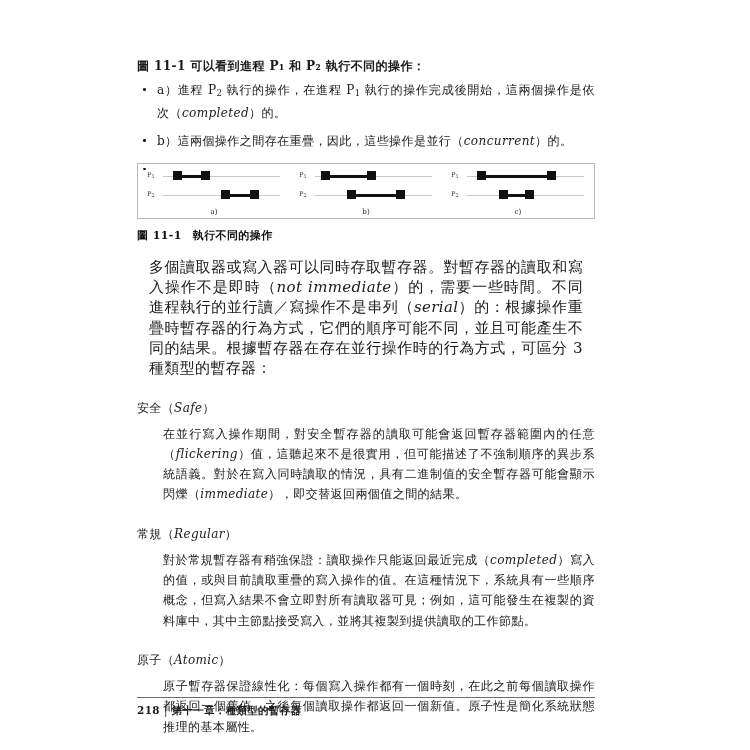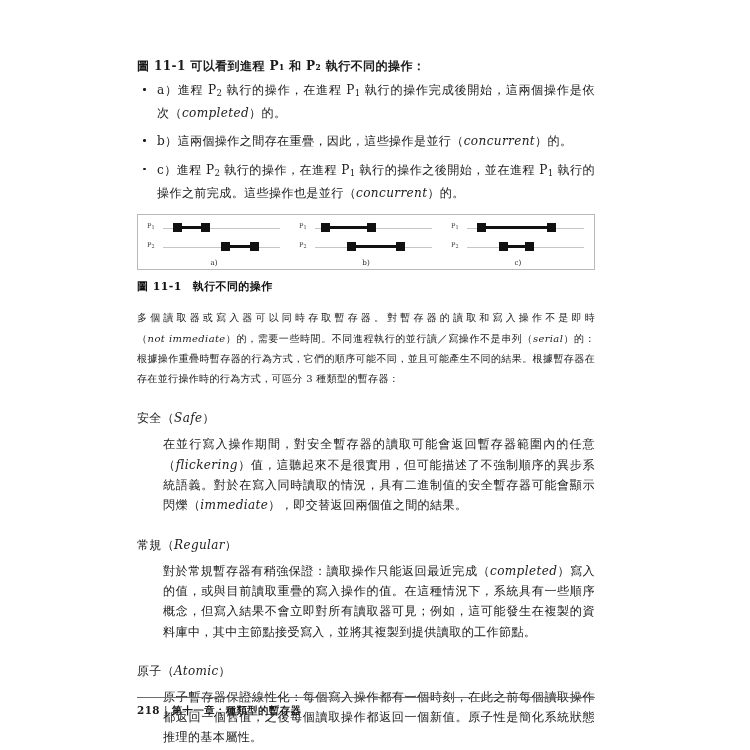--- a/index.html
+++ b/index.html
@@ -25,26 +25,26 @@
   }
   .content {
     position: absolute;
     left: 137px;
     top: 56px;
     width: 458px;
   }
 
   
   .para {
-    font-size: 10px;
+    font-size: 15px;
     line-height: 20.3px;
     text-align: justify;
     text-justify: inter-ideograph;
     letter-spacing: 0.35px;
-    margin: 0;
+    margin: 12px;
   }
   .intro-line {
     font-size: 12.1px;
     line-height: 20px;
     letter-spacing: 0.35px;
     margin: 0 0 4px 0;
     font-weight: 600;
   }
   .it { font-style: italic; }
   .sub {
@@ -208,21 +208,20 @@
       <li>
         <span class="bullet-dot"></span>
         <span>a）進程 P<span class="sub">2</span> 執行的操作，在進程 P<span class="sub">1</span> 執行的操作完成後開始，這兩個操作是依次（<span class="it">completed</span>）的。</span>
       </li>
       <li>
         <span class="bullet-dot"></span>
         <span>b）這兩個操作之間存在重疊，因此，這些操作是並行（<span class="it">concurrent</span>）的。</span>
       </li>
       <li>
         <span class="bullet-dot"></span>
-        <span>c）進程 P<span class="sub">2</span> 執行的操作，在進程 P<span class="sub">1</span> 執行的操作之後開始，並在進程 P<span class="sub">1</span> 執行的操作之前完成。這些操作也是並行（<span class="it">concurrent</span>）的。</span>
       </li>
     </ul>
 
     <div class="figure-box" id="figure-box">
         <div class="panel">
           <div class="track-row r1">
             <span class="proc-label">P<span class="sub">1</span></span>
             <div class="axis"></div>
             <div class="opbar" style="left: calc(12% + 20.8px); width: calc(24% - 8.4px);">
               <span class="end left"></span>

